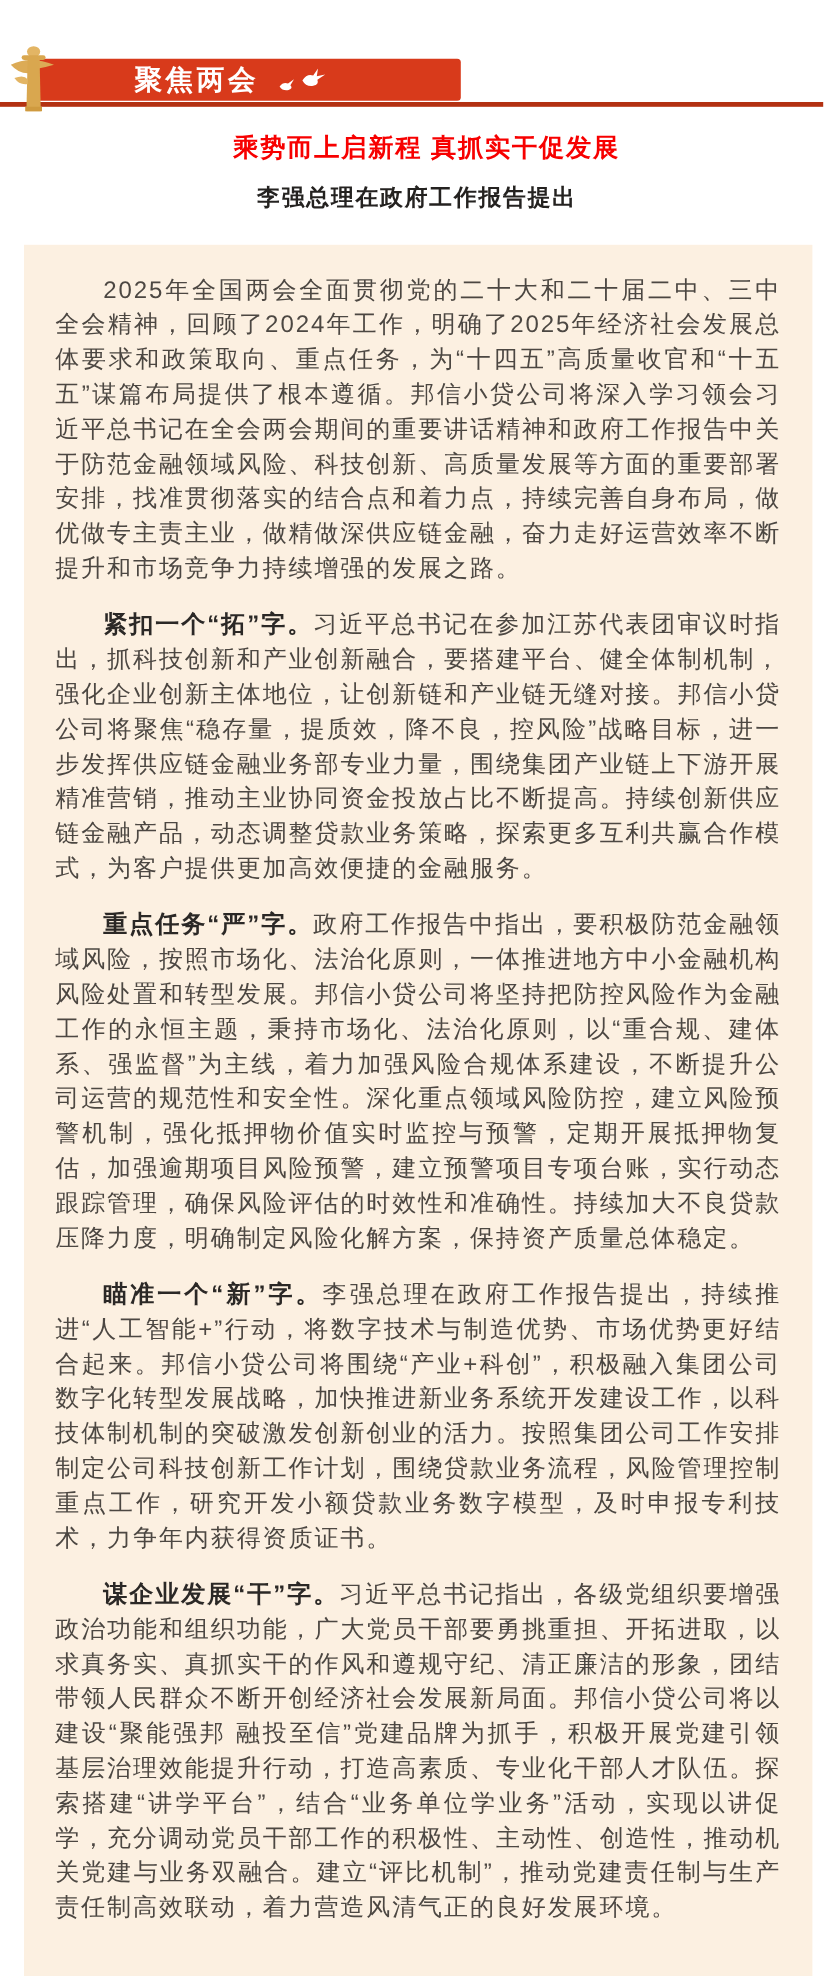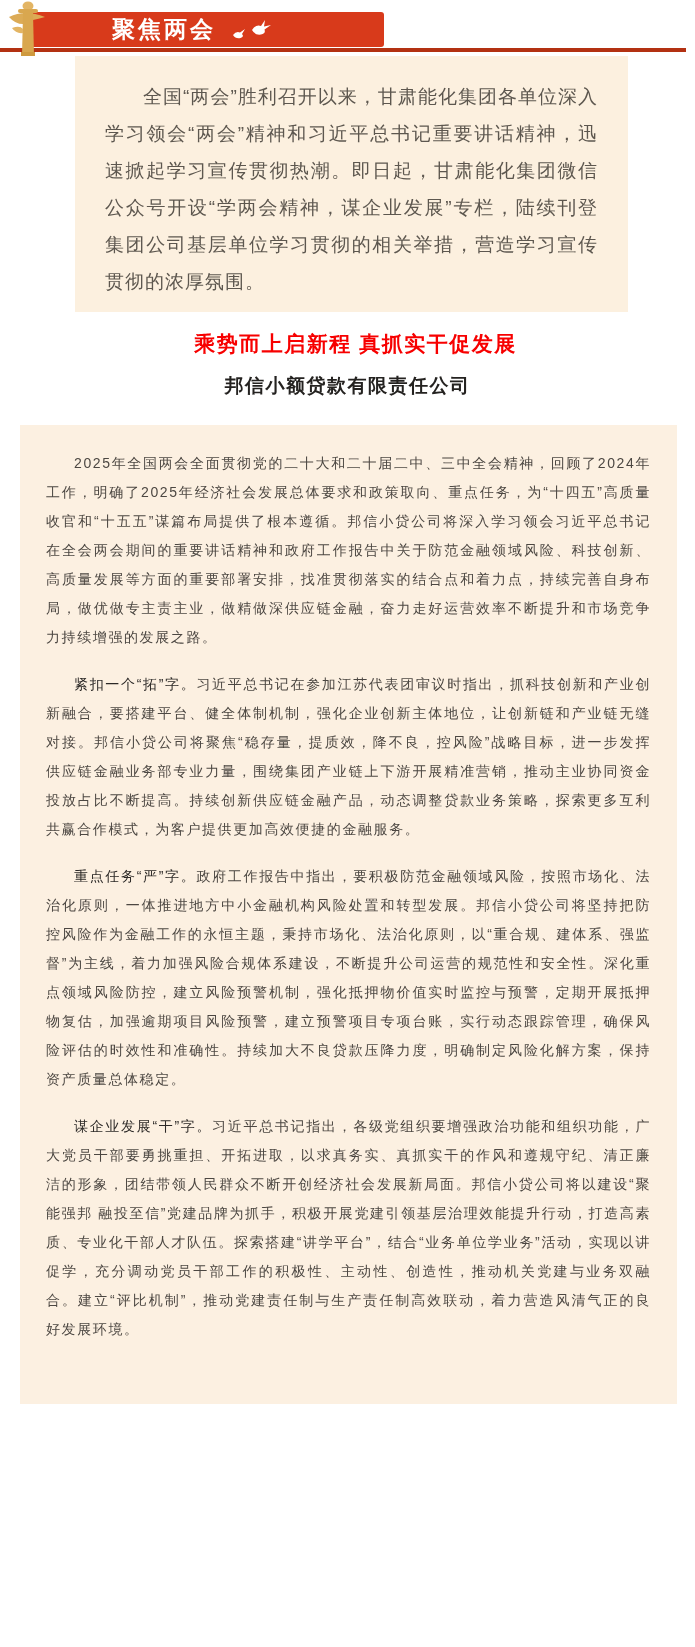--- a/index.html
+++ b/index.html
@@ -4,21 +4,21 @@
 <style>
   html,body{margin:0;padding:0;}
   body{
     width:695px;height:1647px;overflow:hidden;background:#ffffff;
     font-family:"Liberation Sans","DejaVu Sans",sans-serif;
     -webkit-font-smoothing:antialiased;
   }
   .page{position:relative;width:695px;}
 
   
-  .header{position:relative;height:54px;}
+  .header{position:relative;height:54px;margin-top:37px;}
   .banner{
     position:absolute;left:28px;top:12px;width:356px;height:35px;
     background:#d83a1b;border-radius:3px;
     display:flex;align-items:center;
   }
   .banner-label{
     color:#ffffff;font-weight:bold;font-size:23px;letter-spacing:3px;
     margin-left:84px;line-height:35px;white-space:nowrap;
   }
   .doves{display:flex;align-items:flex-start;margin-left:16px;}
@@ -48,25 +48,25 @@
     color:#242220;font-size:19px;font-weight:bold;letter-spacing:1.5px;
   }
 
   
   .content{
     margin:26px 0 0 20px;width:657px;box-sizing:border-box;
     background:#fcf0e1;padding:24px 26px 60px 26px;
   }
   .content p{
     margin:0 0 18px 0;
-    font-size:14px;line-height:29px;letter-spacing:1.6px;
+    font-size:20px;line-height:29px;letter-spacing:1.6px;
     color:#4c4742;text-indent:2em;text-align:justify;
   }
   .content p:last-child{margin-bottom:0;}
-  .content .lead{font-weight:normal;color:#2b2826;}
+  .content .lead{font-weight:bold;color:#2b2826;}
 </style>
 </head>
 <body>
 
 <div class="page">
 
   <div class="header">
     <div class="pillar">
       <svg width="46" height="56" viewBox="0 0 46 56" xmlns="http://www.w3.org/2000/svg">
         <g fill="#d9a74f">
@@ -86,27 +86,25 @@
           <path d="M1 7 Q4 3 8 4.5 L13 1 L10 6 Q12.5 8.5 8.5 10 Q3.5 11 1 7 Z" fill="#ffffff"></path>
         </svg>
         <svg class="dove-big" width="22" height="17" viewBox="0 0 22 17" xmlns="http://www.w3.org/2000/svg">
           <path d="M2 10 Q6 4 11 6 L15 0 L14 6.5 L21 5 L14.5 9.5 Q16 13.5 11 14.5 Q5 15.5 2 10 Z" fill="#ffffff"></path>
         </svg>
       </span>
     </div>
     <div class="divider"></div>
   </div>
 
-  <div class="intro">
-    <p>全国“两会”胜利召开以来，甘肃能化集团各单位深入学习领会“两会”精神和习近平总书记重要讲话精神，迅速掀起学习宣传贯彻热潮。即日起，甘肃能化集团微信公众号开设“学两会精神，谋企业发展”专栏，陆续刊登集团公司基层单位学习贯彻的相关举措，营造学习宣传贯彻的浓厚氛围。</p>
-  </div>
 
   <h1 class="article-title">乘势而上启新程 真抓实干促发展</h1>
-  <h2 class="article-company">邦信小额贷款有限责任公司</h2>
+  <h2 class="article-company">李强总理在政府工作报告提出</h2>
 
   <div class="content">
     <p><span class="lead"></span><span>2025年全国两会全面贯彻党的二十大和二十届二中、三中全会精神，回顾了2024年工作，明确了2025年经济社会发展总体要求和政策取向、重点任务，为“十四五”高质量收官和“十五五”谋篇布局提供了根本遵循。邦信小贷公司将深入学习领会习近平总书记在全会两会期间的重要讲话精神和政府工作报告中关于防范金融领域风险、科技创新、高质量发展等方面的重要部署安排，找准贯彻落实的结合点和着力点，持续完善自身布局，做优做专主责主业，做精做深供应链金融，奋力走好运营效率不断提升和市场竞争力持续增强的发展之路。</span></p>
     <p><span class="lead">紧扣一个“拓”字。</span><span>习近平总书记在参加江苏代表团审议时指出，抓科技创新和产业创新融合，要搭建平台、健全体制机制，强化企业创新主体地位，让创新链和产业链无缝对接。邦信小贷公司将聚焦“稳存量，提质效，降不良，控风险”战略目标，进一步发挥供应链金融业务部专业力量，围绕集团产业链上下游开展精准营销，推动主业协同资金投放占比不断提高。持续创新供应链金融产品，动态调整贷款业务策略，探索更多互利共赢合作模式，为客户提供更加高效便捷的金融服务。</span></p>
     <p><span class="lead">重点任务“严”字。</span><span>政府工作报告中指出，要积极防范金融领域风险，按照市场化、法治化原则，一体推进地方中小金融机构风险处置和转型发展。邦信小贷公司将坚持把防控风险作为金融工作的永恒主题，秉持市场化、法治化原则，以“重合规、建体系、强监督”为主线，着力加强风险合规体系建设，不断提升公司运营的规范性和安全性。深化重点领域风险防控，建立风险预警机制，强化抵押物价值实时监控与预警，定期开展抵押物复估，加强逾期项目风险预警，建立预警项目专项台账，实行动态跟踪管理，确保风险评估的时效性和准确性。持续加大不良贷款压降力度，明确制定风险化解方案，保持资产质量总体稳定。</span></p>
+    <p><span class="lead">瞄准一个“新”字。</span><span>李强总理在政府工作报告提出，持续推进“人工智能+”行动，将数字技术与制造优势、市场优势更好结合起来。邦信小贷公司将围绕“产业+科创”，积极融入集团公司数字化转型发展战略，加快推进新业务系统开发建设工作，以科技体制机制的突破激发创新创业的活力。按照集团公司工作安排制定公司科技创新工作计划，围绕贷款业务流程，风险管理控制重点工作，研究开发小额贷款业务数字模型，及时申报专利技术，力争年内获得资质证书。</span></p>
     <p><span class="lead">谋企业发展“干”字。</span><span>习近平总书记指出，各级党组织要增强政治功能和组织功能，广大党员干部要勇挑重担、开拓进取，以求真务实、真抓实干的作风和遵规守纪、清正廉洁的形象，团结带领人民群众不断开创经济社会发展新局面。邦信小贷公司将以建设“聚能强邦 融投至信”党建品牌为抓手，积极开展党建引领基层治理效能提升行动，打造高素质、专业化干部人才队伍。探索搭建“讲学平台”，结合“业务单位学业务”活动，实现以讲促学，充分调动党员干部工作的积极性、主动性、创造性，推动机关党建与业务双融合。建立“评比机制”，推动党建责任制与生产责任制高效联动，着力营造风清气正的良好发展环境。</span></p>
   </div>
 
 </div>
 
 </body></html>

